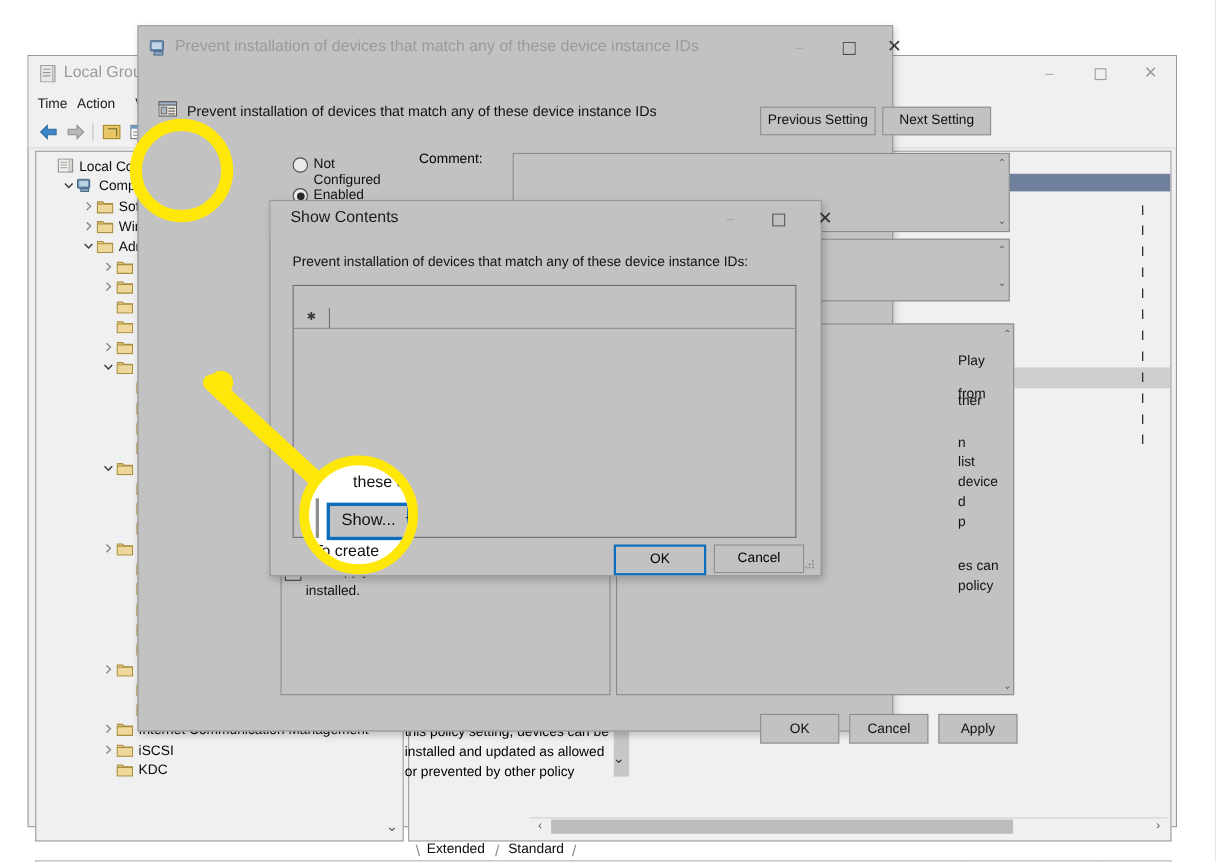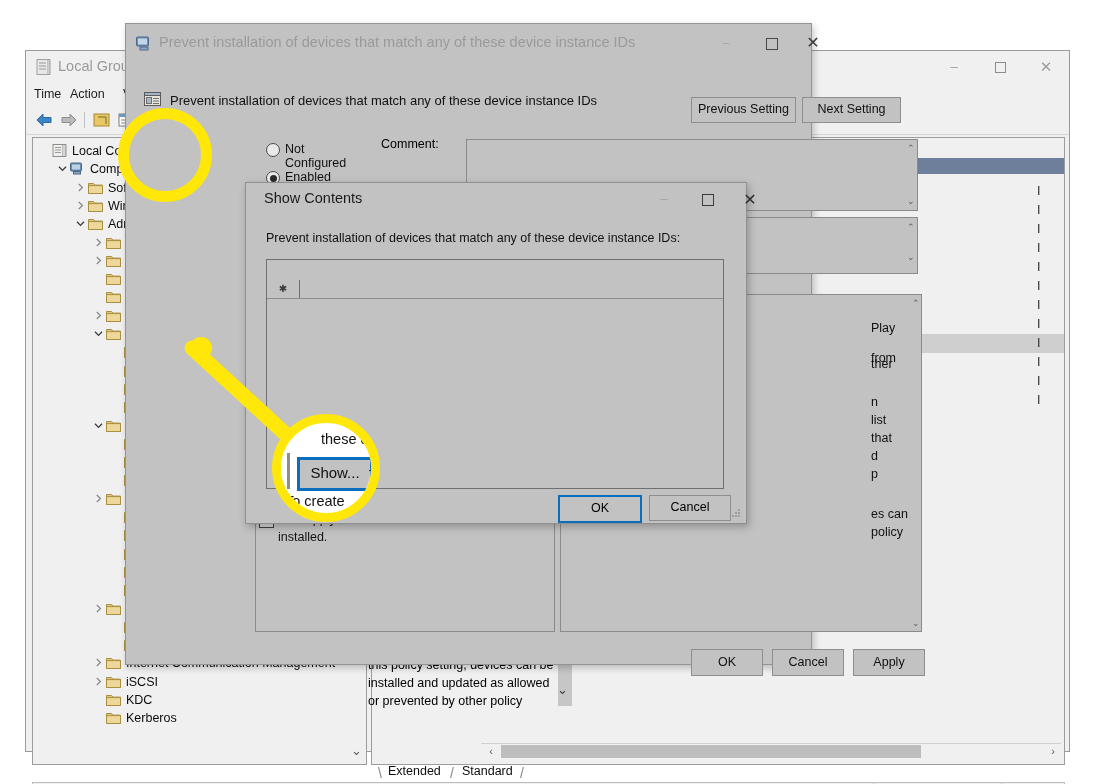--- a/index.html
+++ b/index.html
@@ -576,29 +576,20 @@
       </div>
       <div class="abs tree-row" style="top: 553px;">
         <span class="tw-folder" style="left: 73px;">
           <svg class="folder-svg" width="15" height="13" viewBox="0 0 15 13">
             <path d="M0.5 2.5 h5 l1.3 1.6 h7.7 v8.4 h-14 Z" fill="#e2c885" stroke="#a98f3f"></path>
             <path d="M0.5 4.6 h14 v7.9 h-14 Z" fill="#edd79a" stroke="#a98f3f"></path>
           </svg>
         </span>
         <span class="tw-label" style="left: 93px;">KDC</span>
       </div>
-      <div class="abs tree-row" style="top: 571.3px;">
-        <span class="tw-folder" style="left: 73px;">
-          <svg class="folder-svg" width="15" height="13" viewBox="0 0 15 13">
-            <path d="M0.5 2.5 h5 l1.3 1.6 h7.7 v8.4 h-14 Z" fill="#e2c885" stroke="#a98f3f"></path>
-            <path d="M0.5 4.6 h14 v7.9 h-14 Z" fill="#edd79a" stroke="#a98f3f"></path>
-          </svg>
-        </span>
-        <span class="tw-label" style="left: 93px;">Kerberos</span>
-      </div>
       <div class="abs" style="left: 316px; top: 0px; width: 16px; height: 624px; background: rgb(240, 240, 240);"></div>
       <div class="abs" style="left: 318px; top: 605px; font-size: 13px; color: rgb(90, 90, 90);">⌄</div>
     </div>
 
   <div class="abs" id="list-panel">
     <div class="abs" id="list-header"></div>
     <div class="abs" id="list-selband"></div>
   <div class="abs pol-row" style="top: 44px;">
         <span class="pol-txt" style="left: -140px;">Device Installation Restriction policies</span>
         <span class="pol-state">I</span>
@@ -753,21 +744,21 @@
 
   <div class="abs" id="chk-also"></div>
   <span class="abs opt-line" style="left:152px;top:488px;">Also apply to match</span>
   <span class="abs opt-line" style="left:152px;top:506px;">installed.</span>
 
   <span class="abs help-line" style="left:745px;top:297px;">Play</span>
   <span class="abs help-line" style="left:745px;top:315px;margin-top:12px;">from</span>
   <span class="abs help-line" style="left:745px;top:333px;">ther</span>
   <span class="abs help-line" style="left:745px;top:371px;">n</span>
   <span class="abs help-line" style="left:745px;top:389px;">list</span>
-  <span class="abs help-line" style="left:745px;top:407px;">that</span>
+  <span class="abs help-line" style="left:745px;top:407px;">device</span>
   <span class="abs help-line" style="left:745px;top:425px;">d</span>
   <span class="abs help-line" style="left:745px;top:443px;">p</span>
   <span class="abs help-line" style="left:745px;top:483px;">es can</span>
   <span class="abs help-line" style="left:745px;top:501px;">policy</span>
 
   <div class="abs pd-btn" id="pd-ok">OK</div>
   <div class="abs pd-btn" id="pd-cancel">Cancel</div>
   <div class="abs pd-btn" id="pd-apply">Apply</div>
 </div>
 

